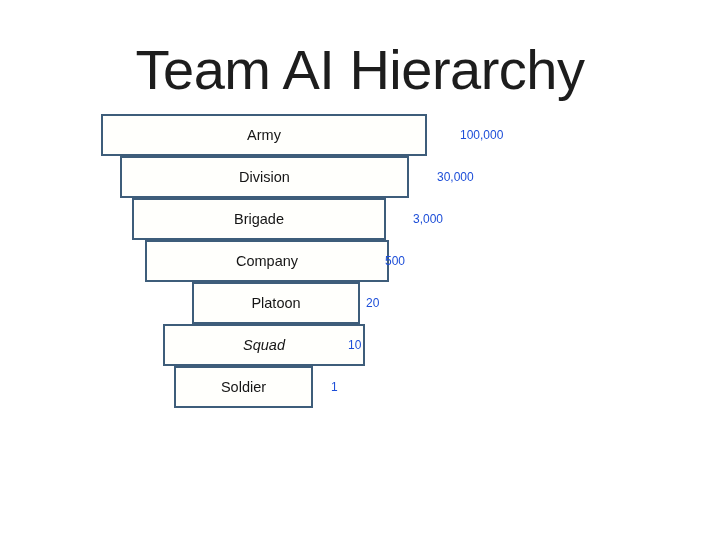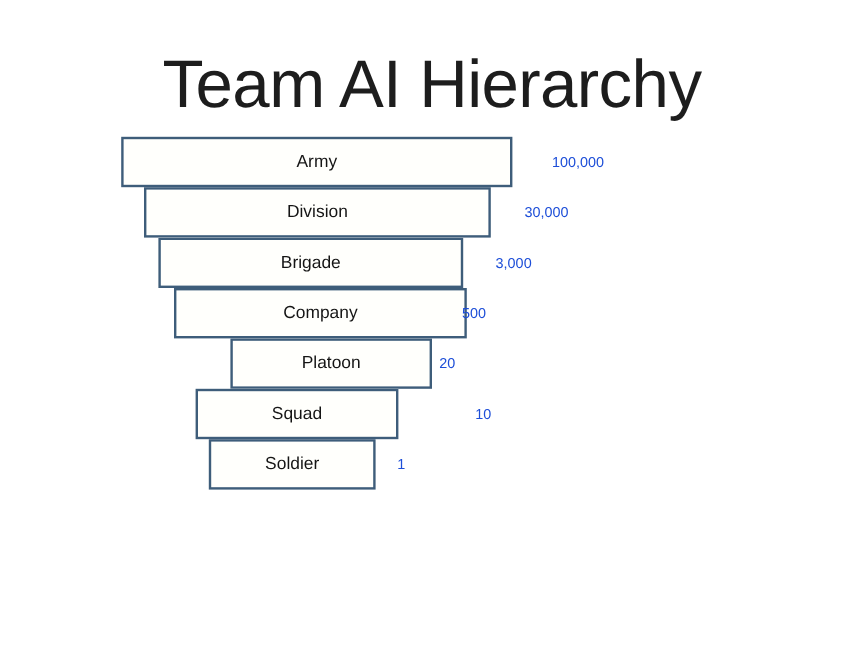--- a/index.html
+++ b/index.html
@@ -52,29 +52,29 @@
     font-size: 12px;
     color: #1d4ed8;
     white-space: nowrap;
   }
   
   .b0 { top: 114px; left: 101px; width: 326px; }
   .b1 { top: 156px; left: 120px; width: 289px; }
   .b2 { top: 198px; left: 132px; width: 254px; }
   .b3 { top: 240px; left: 145px; width: 244px; }
   .b4 { top: 282px; left: 156px; width: 168px; margin-left: 36px; }
-  .b5 { top: 324px; left: 163px; width: 169px; }
+  .b5 { top: 324px; left: 163px; width: 202px; font-style: italic; }
   .b6 { top: 366px; left: 174px; width: 139px; }
 
   .c0 { top: 114px; left: 460px; }
   .c1 { top: 156px; left: 437px; }
   .c2 { top: 198px; left: 413px; }
   .c3 { top: 240px; left: 385px; }
   .c4 { top: 282px; left: 366px; }
-  .c5 { top: 324px; left: 348px; margin-left: 48px; }
+  .c5 { top: 324px; left: 348px; }
   .c6 { top: 366px; left: 331px; }
 </style>
 </head>
 <body>
 
 <div class="slide">
 
   <h1 class="title">Team AI Hierarchy</h1>
 
   <div class="funnel">

